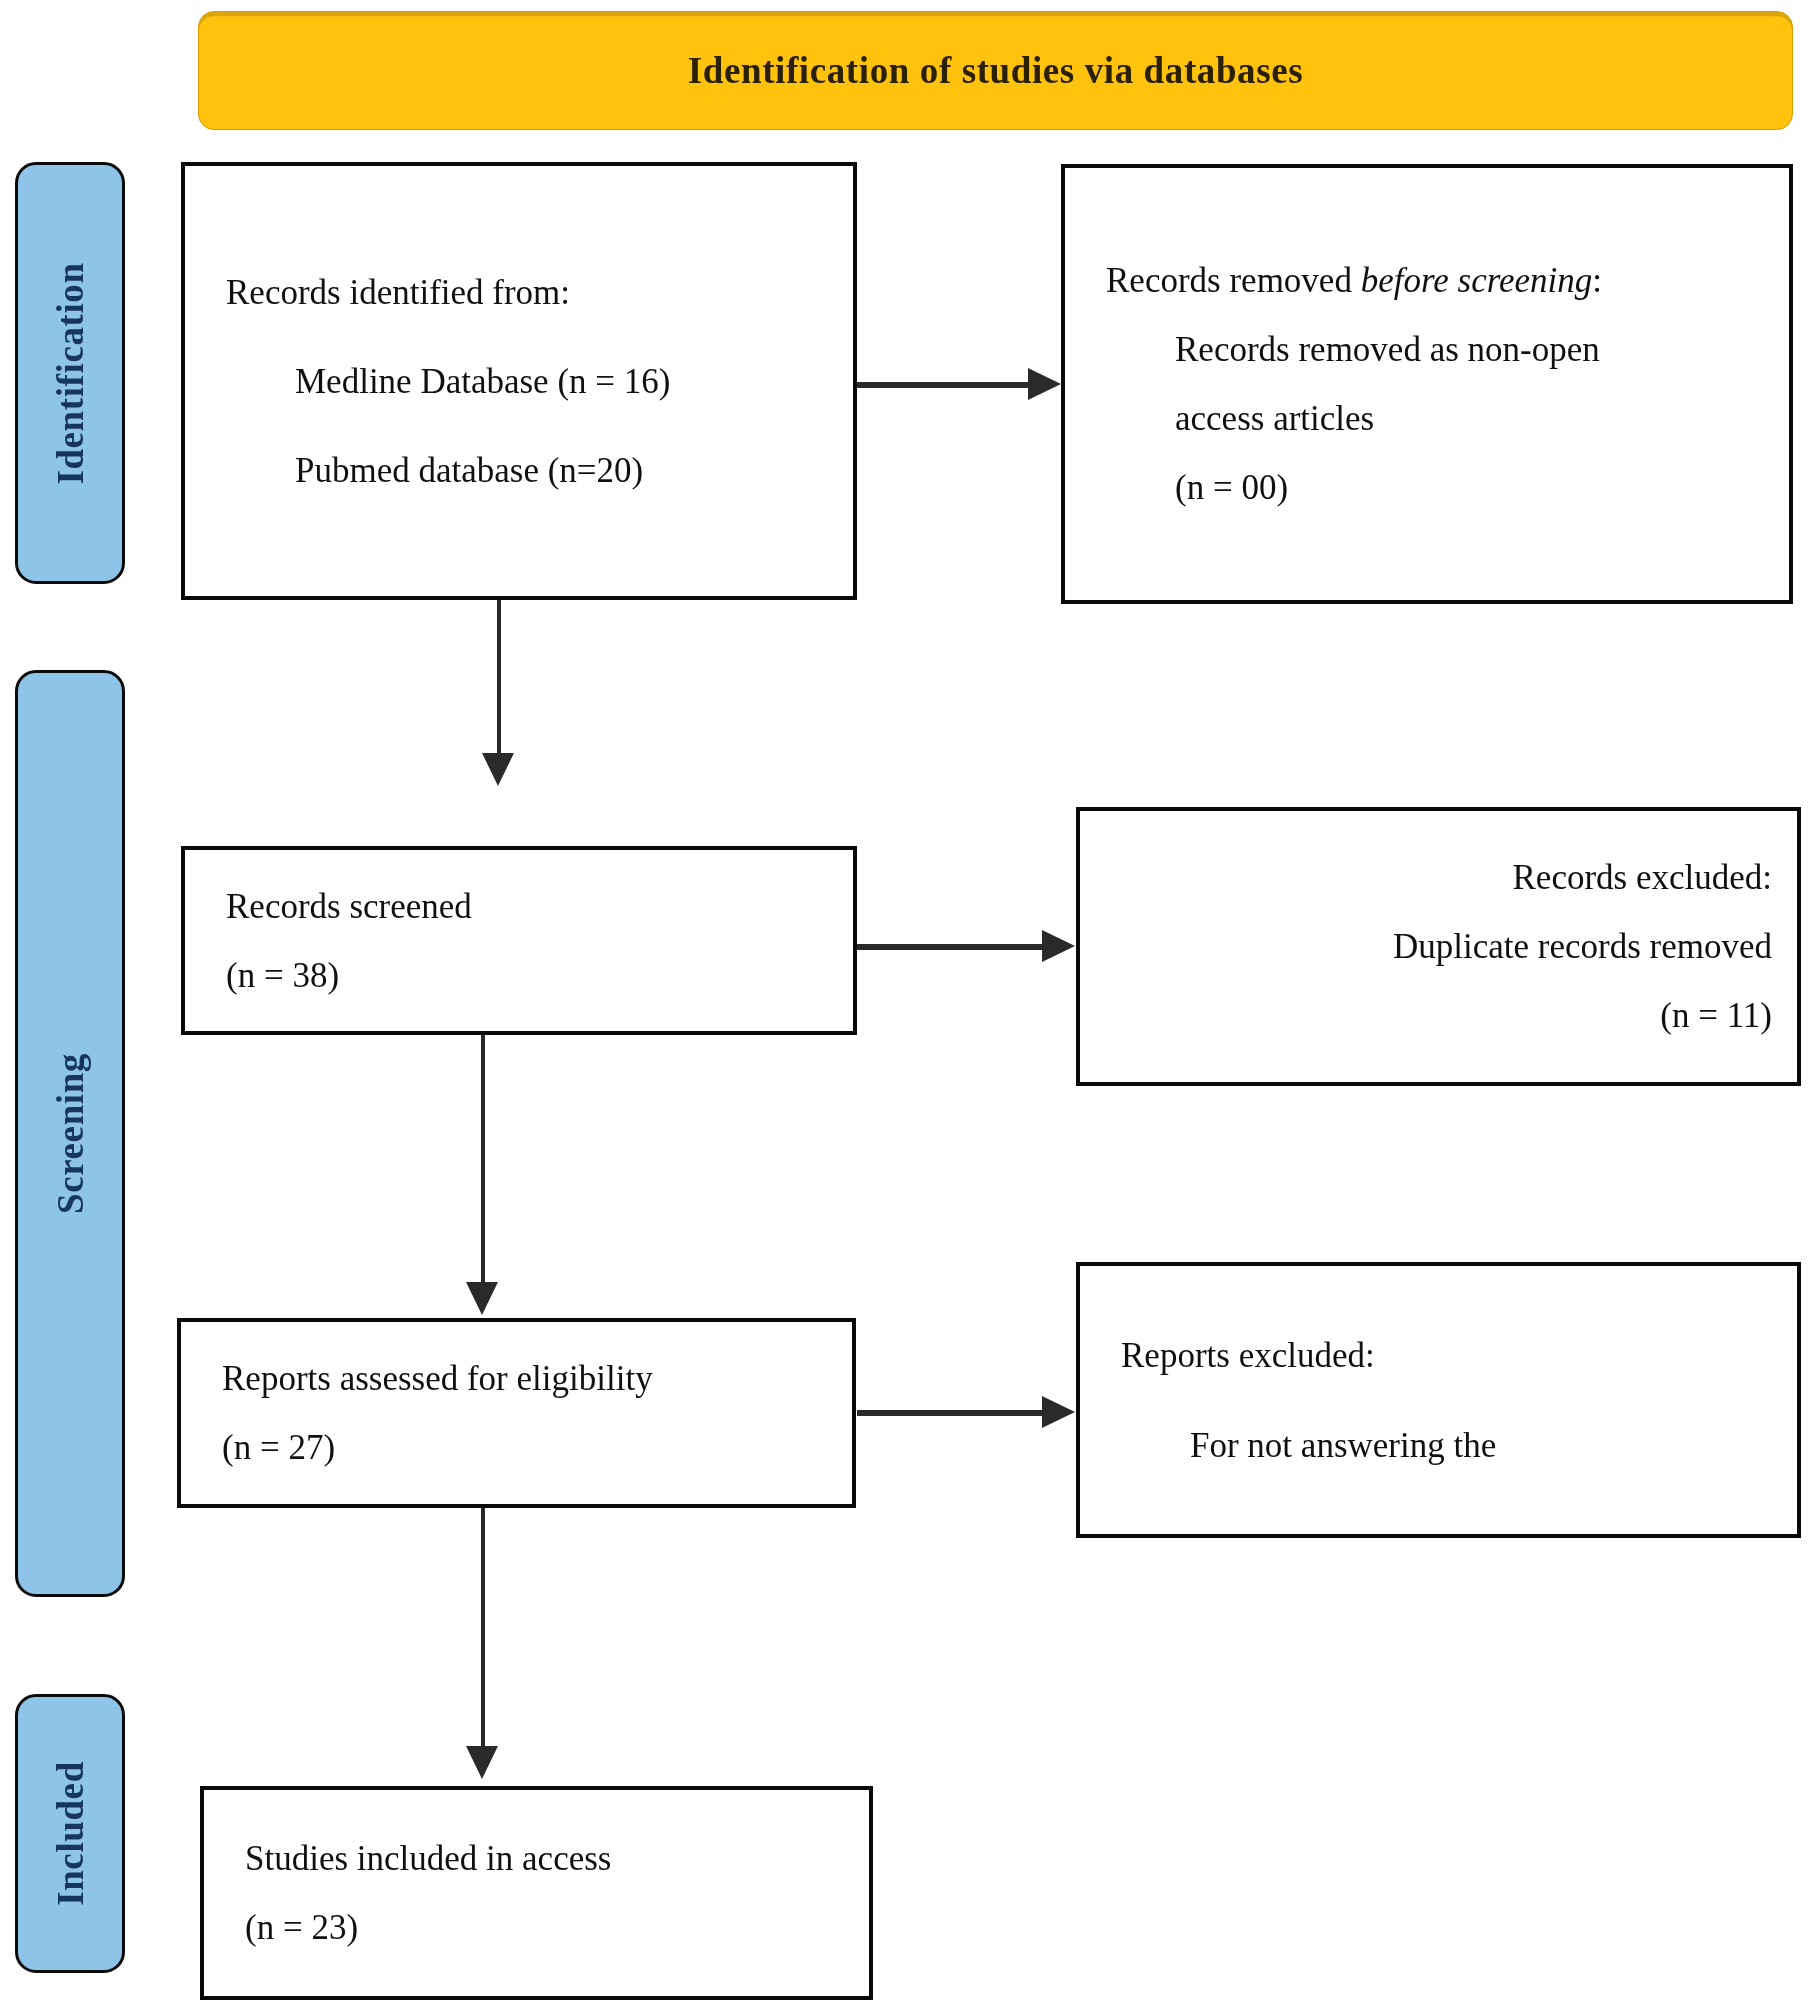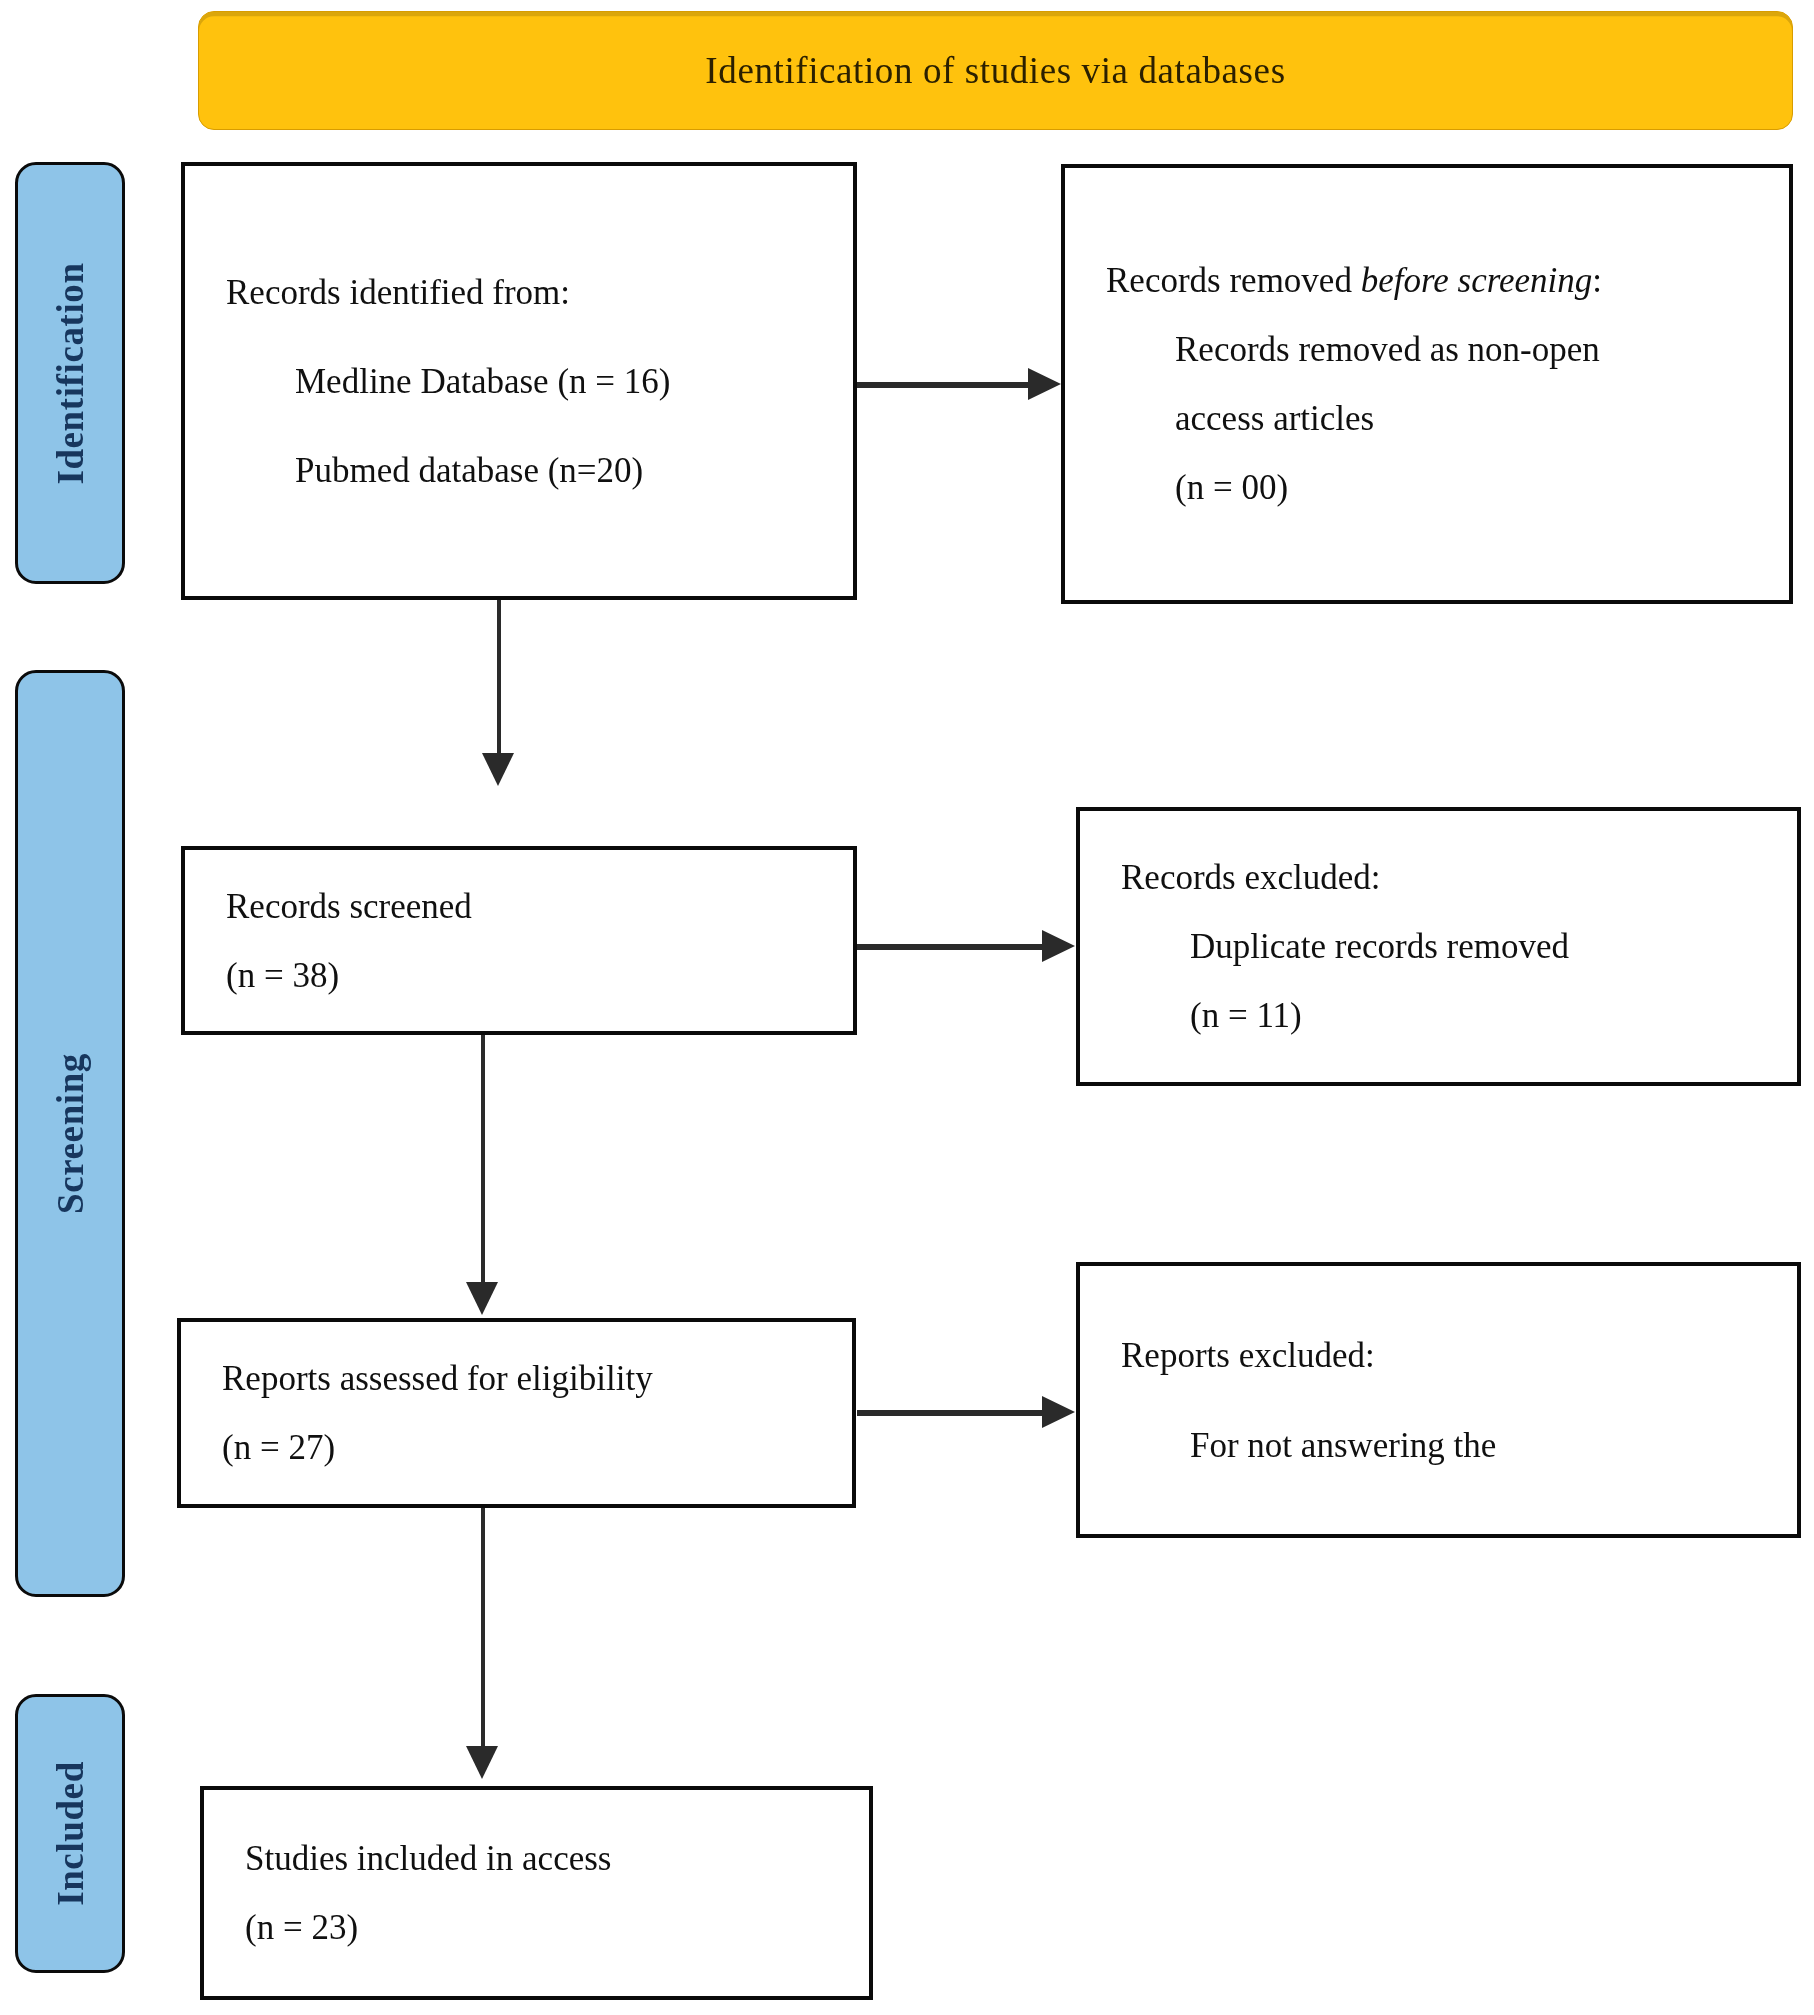--- a/index.html
+++ b/index.html
@@ -13,21 +13,21 @@
     font-family:"Liberation Serif","DejaVu Serif",serif; color:var(--text);
     overflow:hidden;
   }
   .banner{
     position:absolute; left:198px; top:11px; width:1593px; height:117px;
     background:var(--banner-fill); border:1.9px solid var(--banner-border);
     border-radius:16px; box-shadow:inset 0 4.3px 0 rgba(0,0,0,0.14);
     display:flex; align-items:center; justify-content:center;
   }
   .banner-title{
-    font-size:37px; font-weight:normal; color:var(--banner-text); letter-spacing:0.6px;
+    font-size:37px; font-weight:bold; color:var(--banner-text); letter-spacing:0.6px;
   }
   .stage{
     position:absolute; left:15px; width:110px;
     background:var(--sidebar-fill); border:3.1px solid var(--sidebar-border);
     border-radius:21px; box-sizing:border-box;
     display:flex; align-items:center; justify-content:center;
   }
   .stage span{
     transform:rotate(-90deg); white-space:nowrap;
     font-size:37px; font-weight:bold; color:var(--sidebar-text); letter-spacing:0.6px;
@@ -85,21 +85,21 @@
     <div class="line indent">Records removed as non-open</div>
     <div class="line indent">access articles</div>
     <div class="line indent">(n = 00)</div>
   </div>
 
   <div class="fbox" style="left:181px; top:846px; width:676px; height:189px;">
     <div class="line">Records screened</div>
     <div class="line">(n = 38)</div>
   </div>
 
-  <div class="fbox" style="left:1076px; top:807px; width:725px; height:279px;">
+  <div class="fbox" style="left:1076px; top:807px; width:725px; height:279px;align-items:flex-end;">
     <div class="line">Records excluded:</div>
     <div class="line indent">Duplicate records removed</div>
     <div class="line indent">(n = 11)</div>
   </div>
 
   <div class="fbox" style="left:177px; top:1318px; width:679px; height:190px;">
     <div class="line">Reports assessed for eligibility</div>
     <div class="line">(n = 27)</div>
   </div>
 

